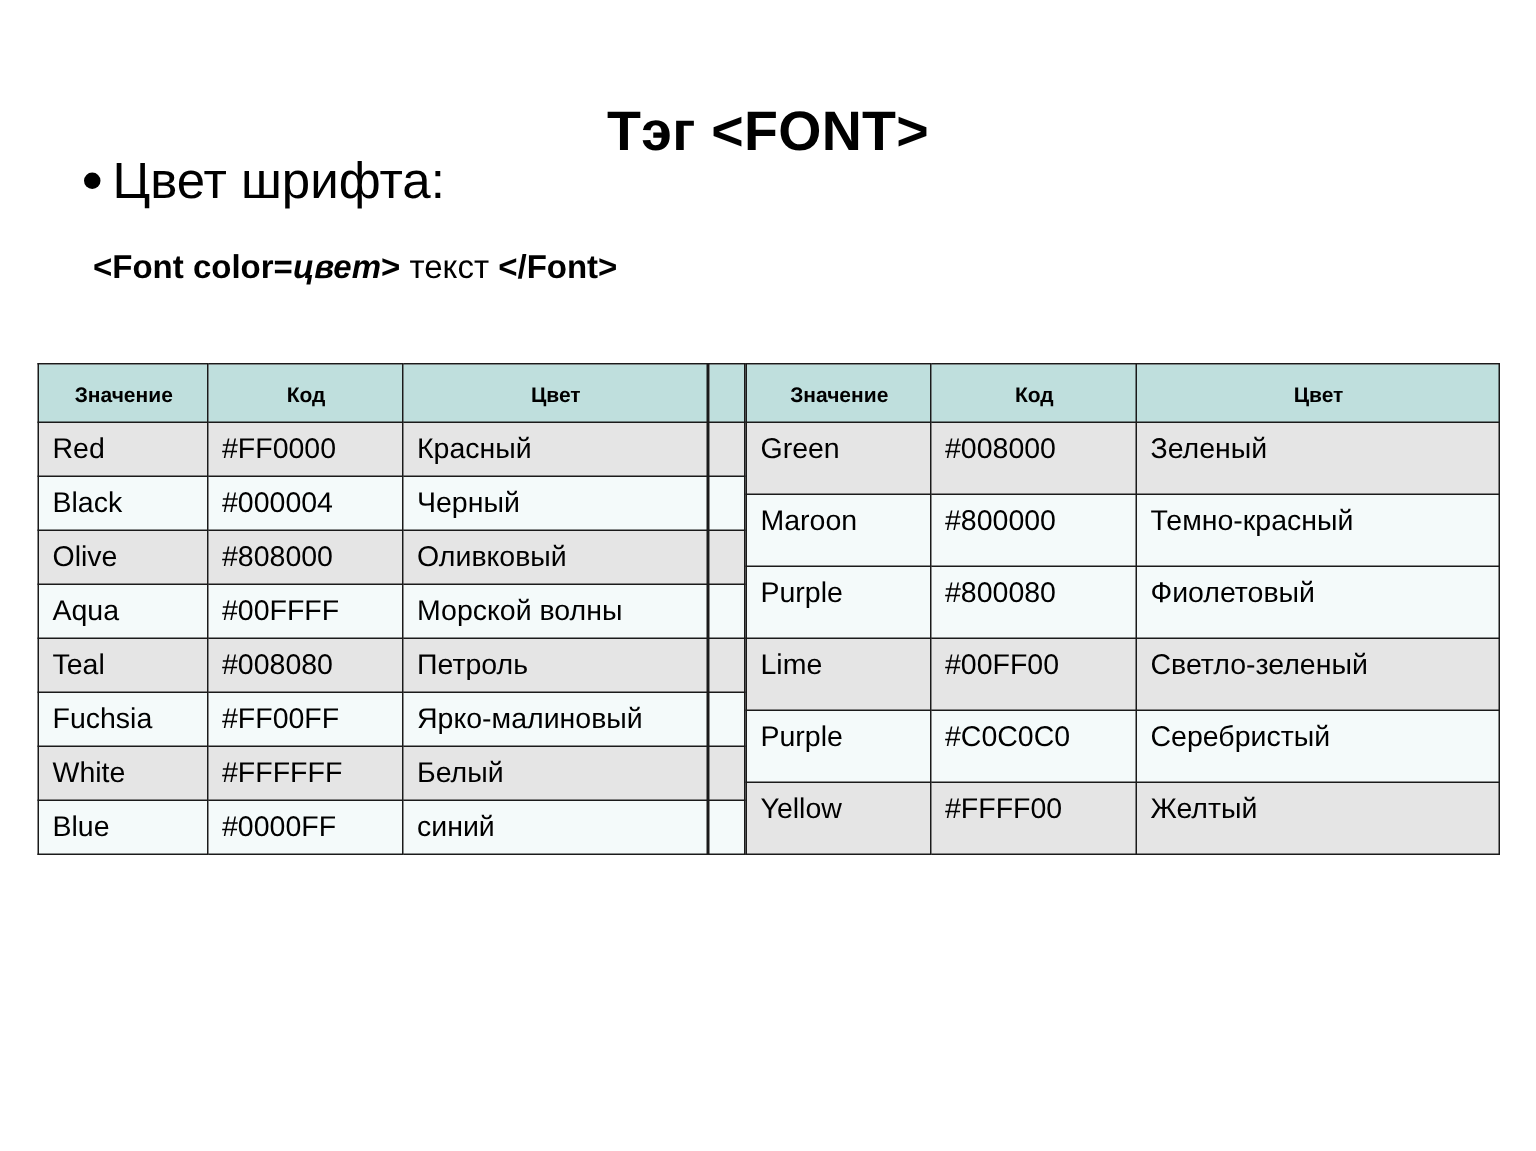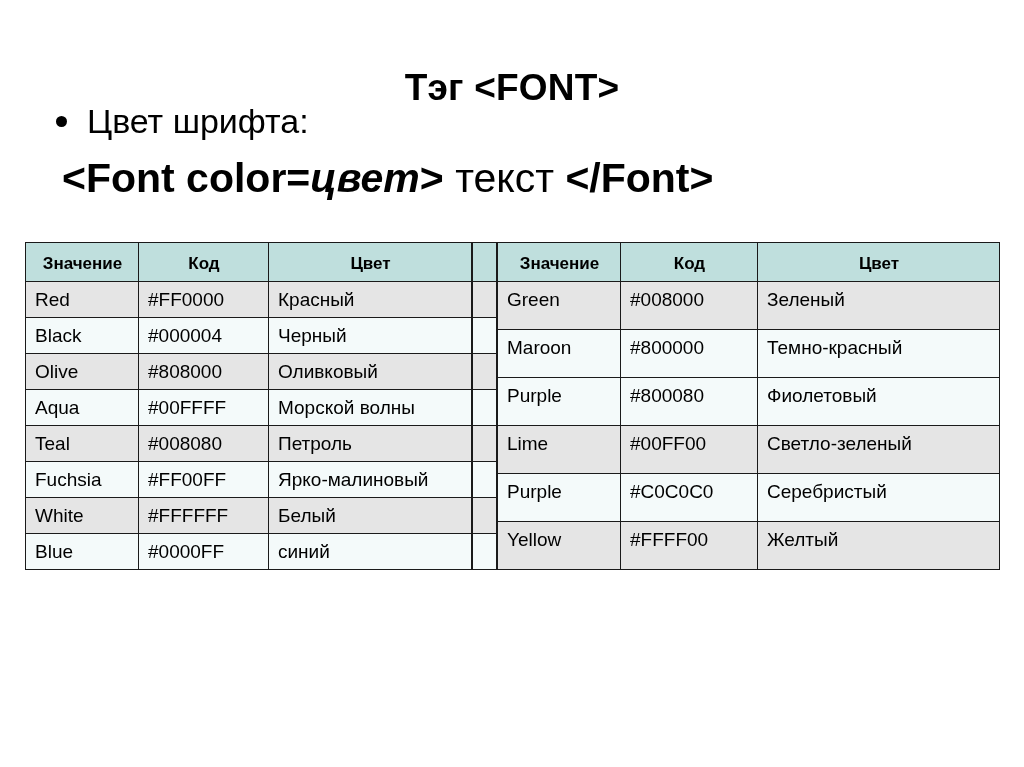--- a/index.html
+++ b/index.html
@@ -35,40 +35,40 @@
   
   .bullet-block {
     position: absolute;
     left: 56px;
     top: 101px;
     width: 900px;
   }
   .bullet-row {
     display: flex;
     align-items: baseline;
-    gap: 20px;
+    gap: 8px;
   }
   .bullet-dot {
     width: 11px;
     height: 11px;
     border-radius: 50%;
     background: #000000;
     flex: 0 0 auto;
     position: relative;
     top: -6px;
   }
   .bullet-text {
     font-size: 34px;
     line-height: 40px;
     font-weight: normal;
   }
   .syntax-line {
     margin-top: 17px;
     margin-left: 6px;
-    font-size: 41px;
+    font-size: 22px;
     line-height: 40px;
     font-weight: bold;
     white-space: nowrap;
   }
   .syntax-line .val {
     font-style: italic;
     font-weight: bold;
   }
   .syntax-line .plain {
     font-weight: normal;
@@ -93,21 +93,21 @@
     padding: 5px 8px 5px 9px;
     vertical-align: top;
     text-align: left;
     font-weight: normal;
     line-height: 25px;
   }
   table.ctable th {
     background: #bfdfdd;
     font-weight: bold;
     text-align: center;
-    font-size: 17px;
+    font-size: 14px;
     vertical-align: top;
     padding-top: 8px;
   }
   .row-tint td { background: #e5e5e5; margin-top: 28px; }
   .row-plain td { background: #f4fafa; margin-top: 19px; }
 
   
   .tbl-left { width: 446px; }
   .tbl-left col.c1 { width: 113px; }
   .tbl-left col.c2 { width: 130px; }

